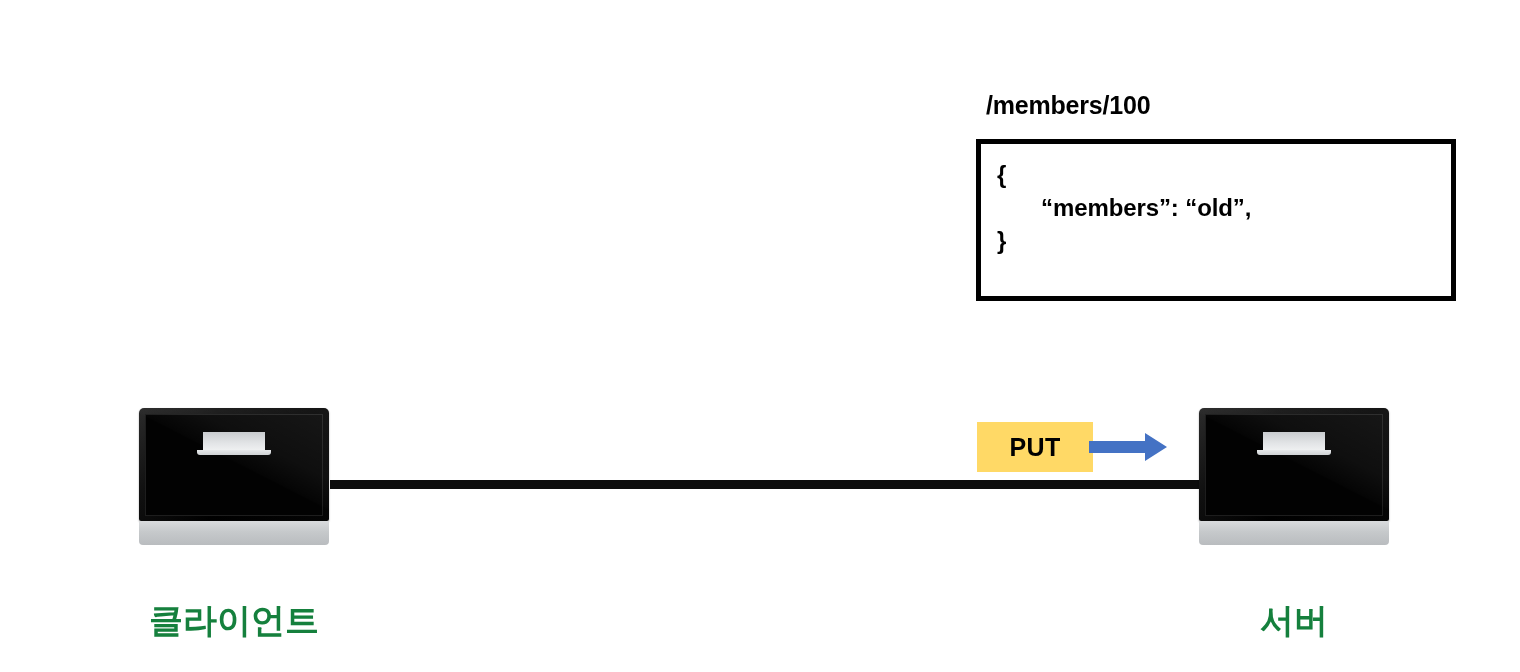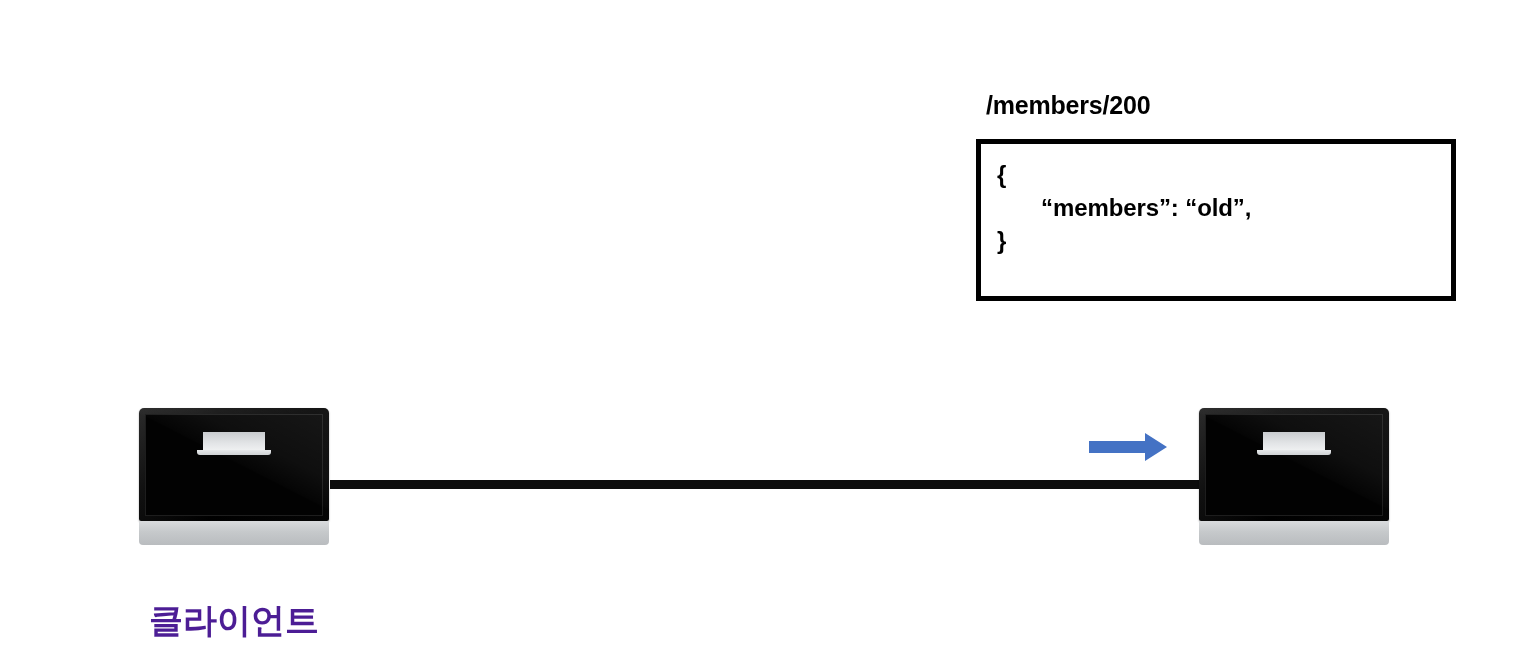--- a/index.html
+++ b/index.html
@@ -156,42 +156,45 @@
     height: 5px;
     border-radius: 0 0 3px 3px;
     background: linear-gradient(180deg, #e6e8ea 0%, #cfd2d5 100%);
   }
 
   
   .node-label {
     position: absolute;
     font-size: 34px;
     font-weight: bold;
-    color: #4c1d95;
+    color: #15803d;
     text-align: center;
     white-space: nowrap;
   }
   .node-label.client { left: 139px; top: 598px; width: 190px; }
   .node-label.server { left: 1199px; top: 598px; width: 190px; }
 </style>
 </head>
 <body>
 
 <div class="stage">
 
-  <div class="endpoint-path">/members/200</div>
+  <div class="endpoint-path">/members/100</div>
 
   <div class="payload-box">
     <div class="payload-line">{</div>
     <div class="payload-line indent">“members”: “old”,</div>
     <div class="payload-line">}</div>
   </div>
 
   <div class="link-line"></div>
 
+  <div class="method-badge">
+    <span>PUT</span>
+  </div>
 
   <svg class="method-arrow" viewBox="0 0 80 32">
     <path d="M0 10 L56 10 L56 2 L78 16 L56 30 L56 22 L0 22 Z" fill="#4472c4"></path>
   </svg>
 
   <div class="monitor client">
     <div class="monitor-bezel">
       <div class="monitor-screen"></div>
       <div class="monitor-gloss"></div>
     </div>
@@ -204,14 +207,15 @@
     <div class="monitor-bezel">
       <div class="monitor-screen"></div>
       <div class="monitor-gloss"></div>
     </div>
     <div class="monitor-chin"></div>
     <div class="monitor-neck"></div>
     <div class="monitor-foot"></div>
   </div>
 
   <div class="node-label client">클라이언트</div>
+  <div class="node-label server">서버</div>
 
 </div>
 
 </body></html>

